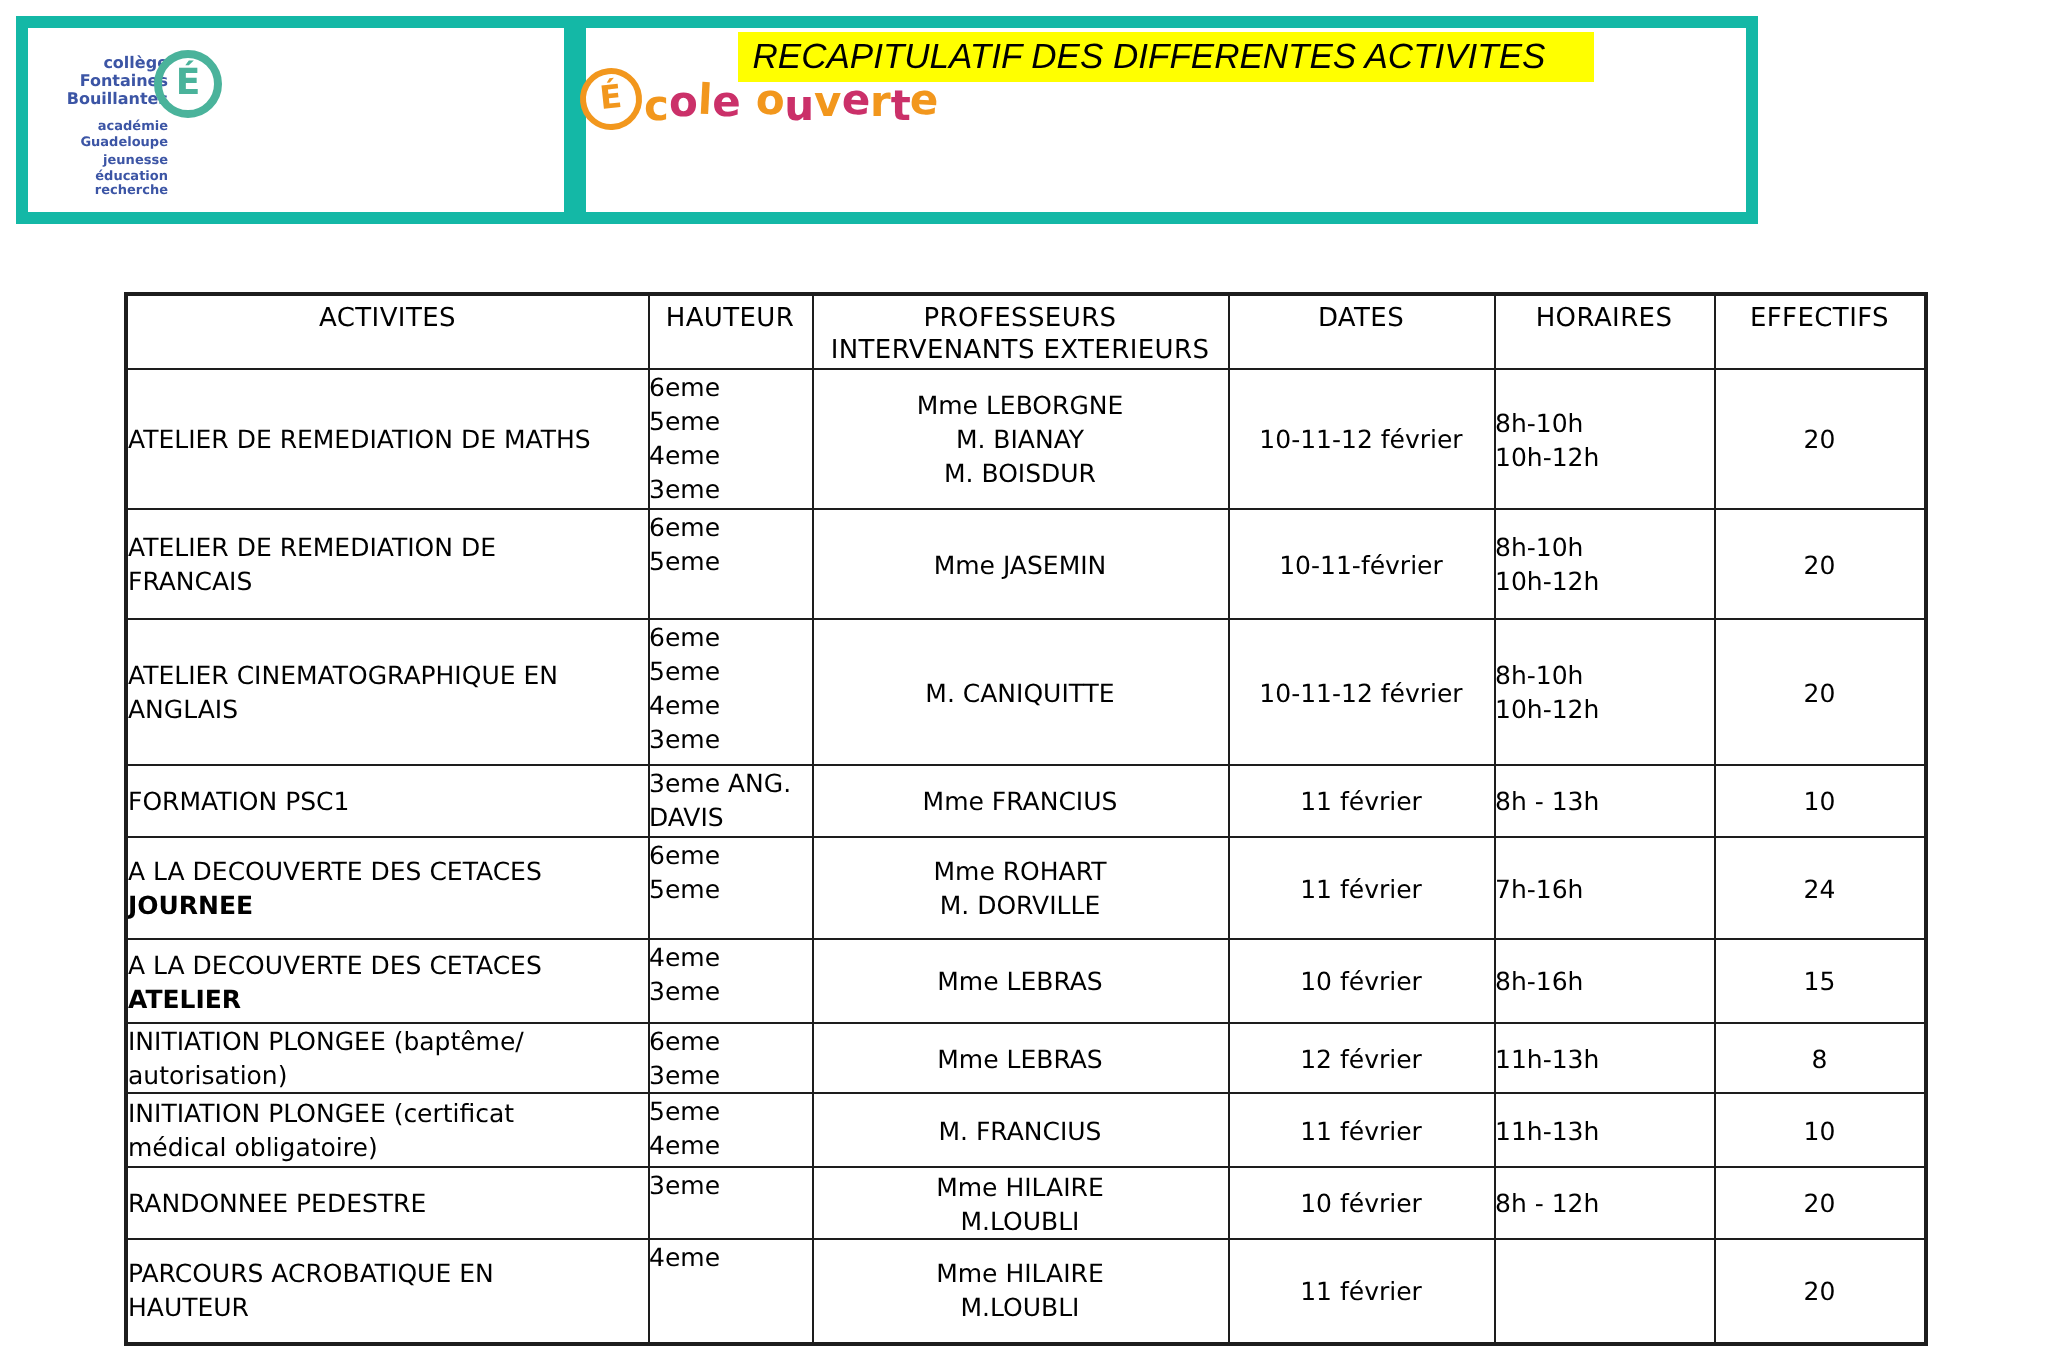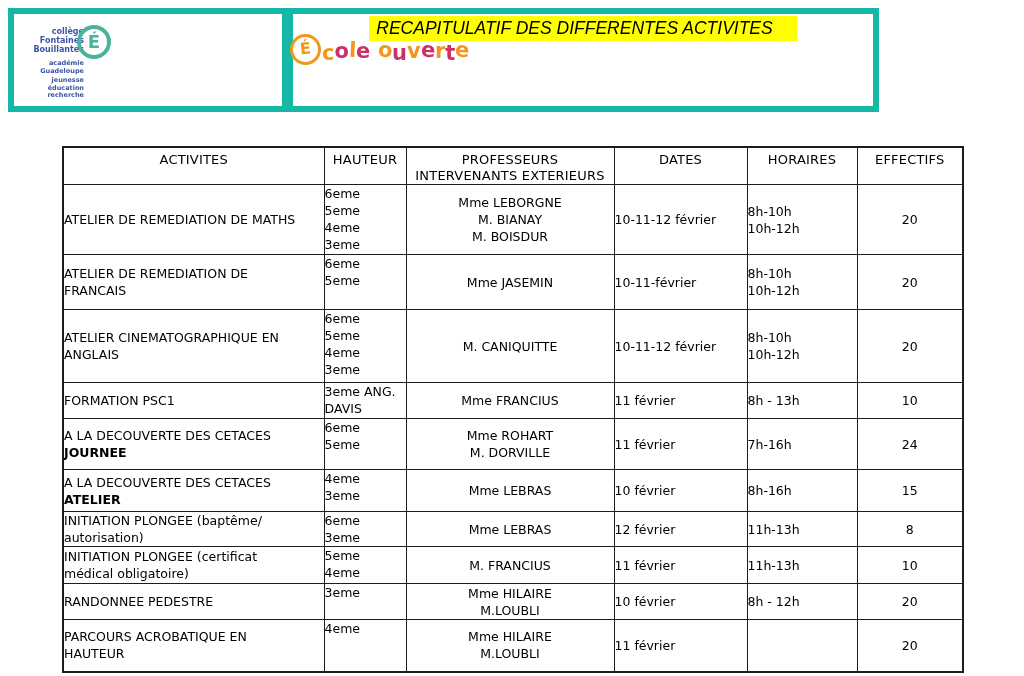--- a/index.html
+++ b/index.html
@@ -56,21 +56,21 @@
             border:2px solid #1d1d1d;}
   .tbl th,.tbl td{border:1px solid #1d1d1d;padding:0;box-sizing:border-box;
                   font-size:12.5px;overflow:hidden;}
   .tbl thead th{font-weight:normal;vertical-align:top;padding-top:4px;
                 font-size:13px;letter-spacing:0.2px;text-align:center;}
   .tbl thead th div{line-height:16px;white-space:nowrap;}
   .c-act{text-align:left;padding-left:6px;vertical-align:middle;line-height:17px;}
   .c-act div{white-space:nowrap;}
   .c-niv{text-align:left;vertical-align:top;padding-top:1px;line-height:17px;}
   .c-prof{text-align:center;vertical-align:middle;line-height:17px;}
-  .c-date{text-align:left;vertical-align:middle;}
+  .c-date{text-align:center;vertical-align:middle;}
   .c-hor{text-align:left;padding-left:9px;vertical-align:middle;line-height:17px;}
   .c-eff{text-align:center;vertical-align:middle;}
   .b{font-weight:bold;}
 </style>
 </head>
 <body>
 
 <div class="page">
 
   <div class="hdr-cell hdr-left">

